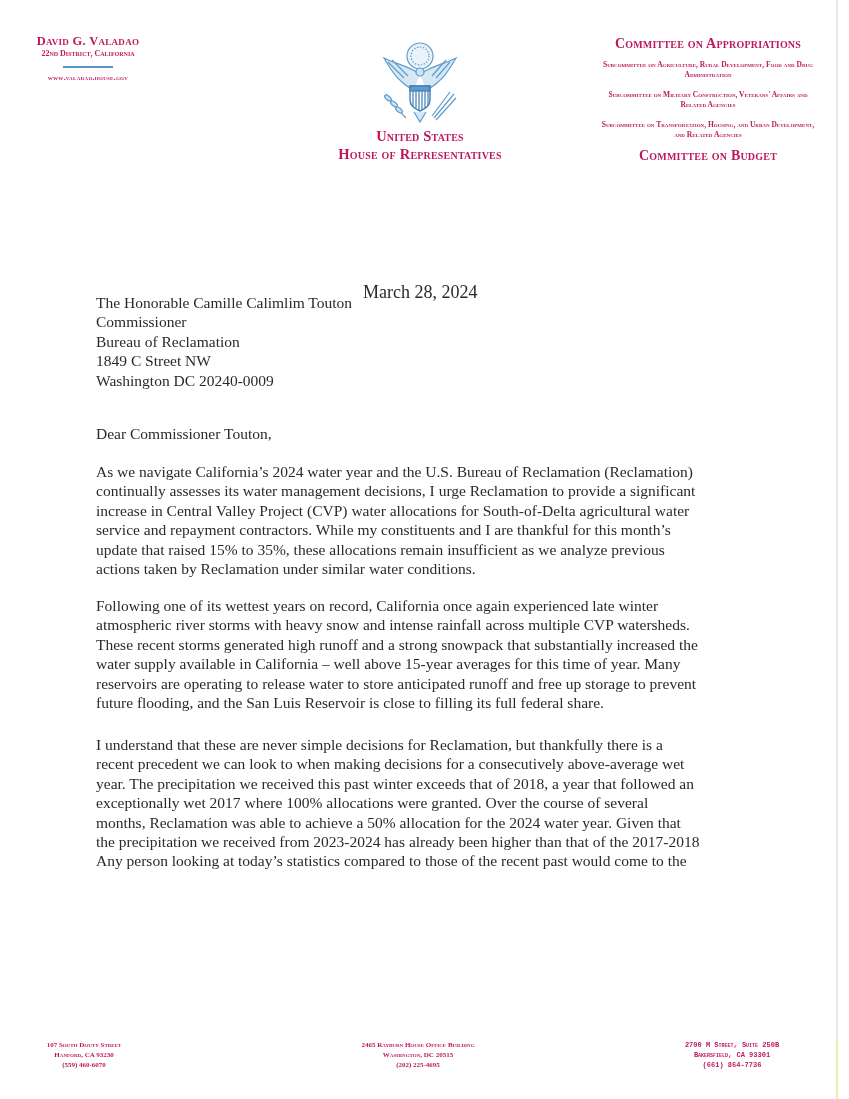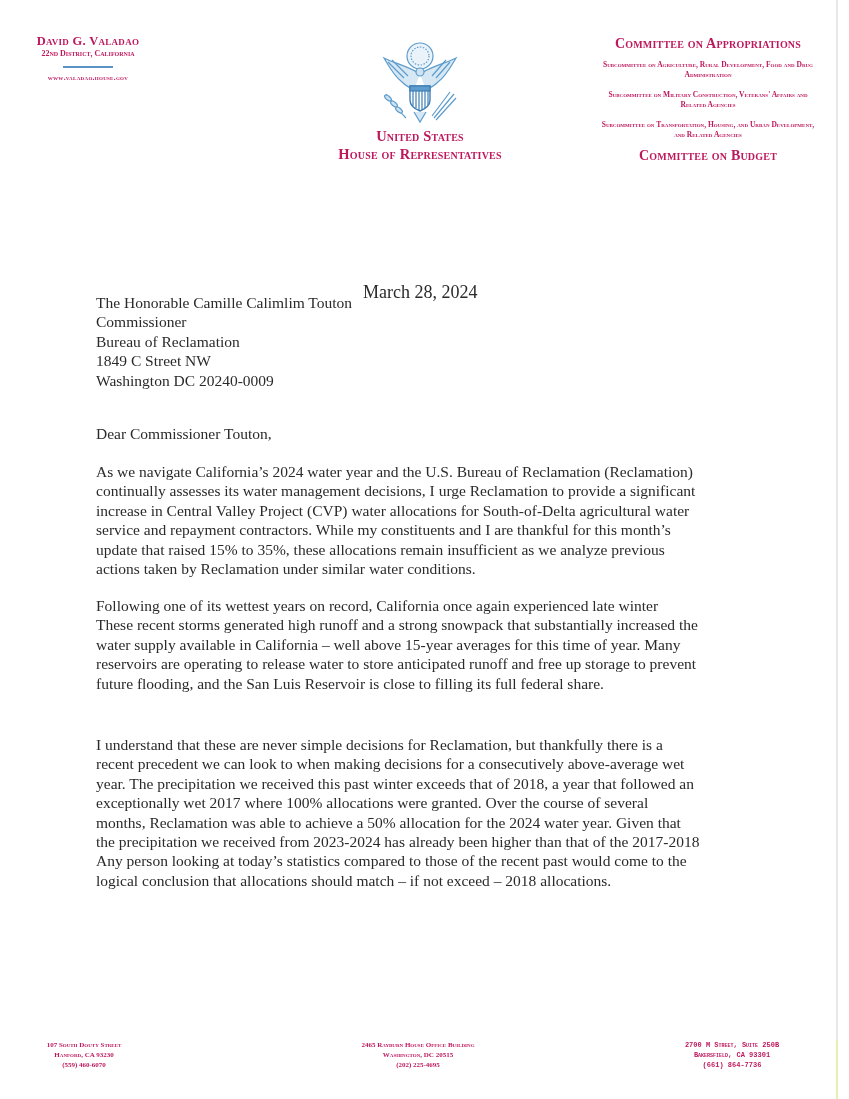--- a/index.html
+++ b/index.html
@@ -233,35 +233,35 @@
   <span>As we navigate California’s 2024 water year and the U.S. Bureau of Reclamation (Reclamation)</span>
   <span>continually assesses its water management decisions, I urge Reclamation to provide a significant</span>
   <span>increase in Central Valley Project (CVP) water allocations for South-of-Delta agricultural water</span>
   <span>service and repayment contractors. While my constituents and I are thankful for this month’s</span>
   <span>update that raised 15% to 35%, these allocations remain insufficient as we analyze previous</span>
   <span>actions taken by Reclamation under similar water conditions.</span>
 </div>
 
 <div class="body-para" id="para2">
   <span>Following one of its wettest years on record, California once again experienced late winter</span>
+  <span>atmospheric river storms with heavy snow and intense rainfall across multiple CVP watersheds.</span>
   <span>These recent storms generated high runoff and a strong snowpack that substantially increased the</span>
   <span>water supply available in California – well above 15-year averages for this time of year. Many</span>
   <span>reservoirs are operating to release water to store anticipated runoff and free up storage to prevent</span>
   <span>future flooding, and the San Luis Reservoir is close to filling its full federal share.</span>
 </div>
 
 <div class="body-para" id="para3">
   <span>I understand that these are never simple decisions for Reclamation, but thankfully there is a</span>
   <span>recent precedent we can look to when making decisions for a consecutively above-average wet</span>
   <span>year. The precipitation we received this past winter exceeds that of 2018, a year that followed an</span>
   <span>exceptionally wet 2017 where 100% allocations were granted. Over the course of several</span>
   <span>months, Reclamation was able to achieve a 50% allocation for the 2024 water year. Given that</span>
   <span>the precipitation we received from 2023-2024 has already been higher than that of the 2017-2018</span>
   <span>Any person looking at today’s statistics compared to those of the recent past would come to the</span>
-  <span>logical conclusion that allocations should match – if not exceed – 2018 allocations.</span>
 </div>
 
 <div class="footer-col blue sc" id="footer-left">
   <div>107 South Douty Street</div>
   <div>Hanford, CA 93230</div>
   <div>(559) 460-6070</div>
 </div>
 <div class="footer-col blue sc" id="footer-center">
   <div>2465 Rayburn House Office Building</div>
   <div>Washington, DC 20515</div>

